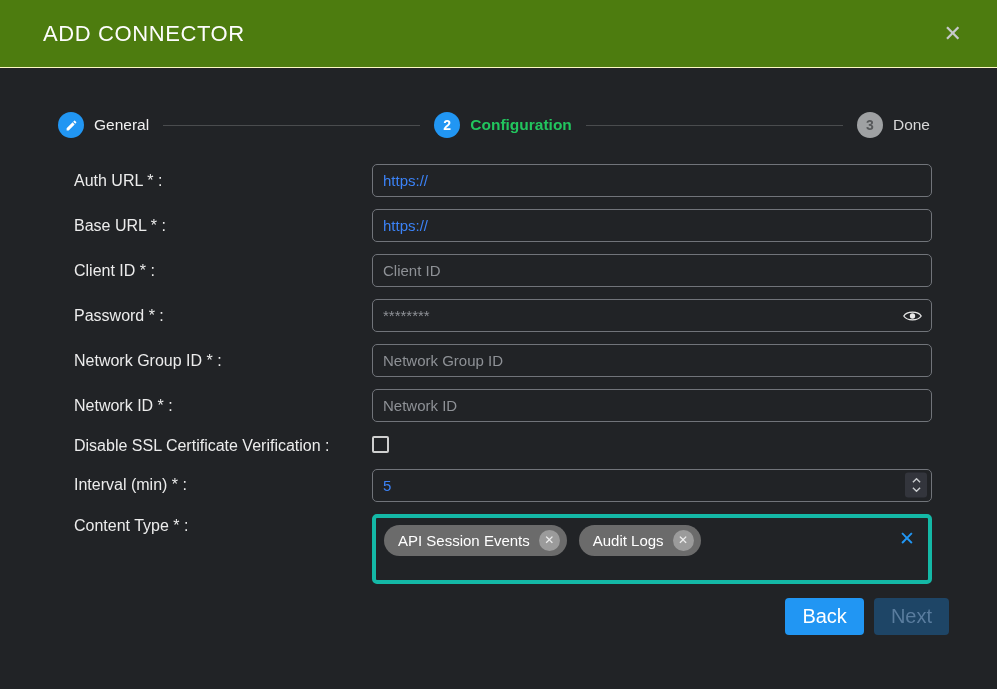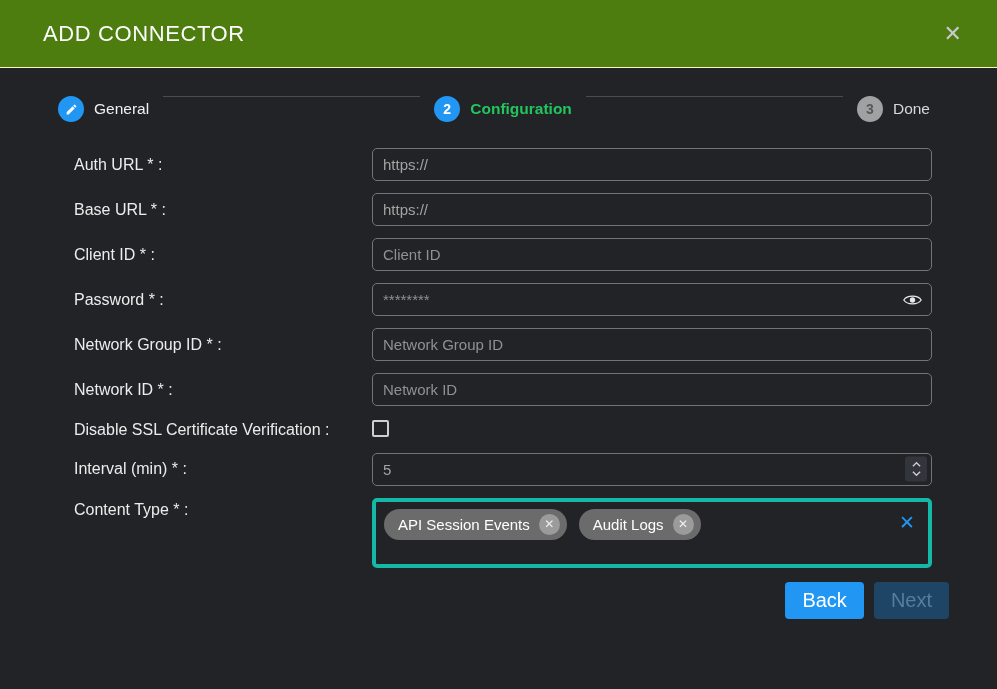--- a/index.html
+++ b/index.html
@@ -32,22 +32,22 @@
     margin-left: auto;
     background: none; border: none;
     color: #c7cacc;
     font-size: 22px; line-height: 1;
     cursor: pointer;
     font-family: "Liberation Sans", sans-serif;
   }
 
   
   .stepper {
-    display: flex; 
-    margin: 28px 67px 26px 58px;
+    display: flex; align-items: center;
+    margin: 44px 67px 26px 58px;
   }
   .step { display: flex; align-items: center; }
   .step-circle {
     width: 26px; height: 26px; border-radius: 50%;
     display: flex; align-items: center; justify-content: center;
     font-size: 14px; font-weight: 700;
     flex: 0 0 auto;
   }
   .step-circle.done, .step-circle.active { background: #2196f3; color: #ffffff; }
   .step-circle.pending { background: #9fa1a3; color: #56585a; }
@@ -68,21 +68,21 @@
     font-size: 16px;
     color: #ececec;
     padding-right: 40px;
     line-height: 1.35;
   }
   .text-input {
     width: 100%; height: 33px;
     background: transparent;
     border: 1px solid #71747a;
     border-radius: 5px;
-    color: #a3a3a3;
+    color: #3b82f6;
     font-size: 15px;
     font-family: "Liberation Sans", "DejaVu Sans", sans-serif;
     padding: 0 10px;
     outline: none;
   }
   .text-input::placeholder { color: #8e9196; opacity: 1; }
 
   .input-wrap { position: relative; width: 100%; }
   .eye-btn {
     position: absolute; right: 8px; top: 50%;

